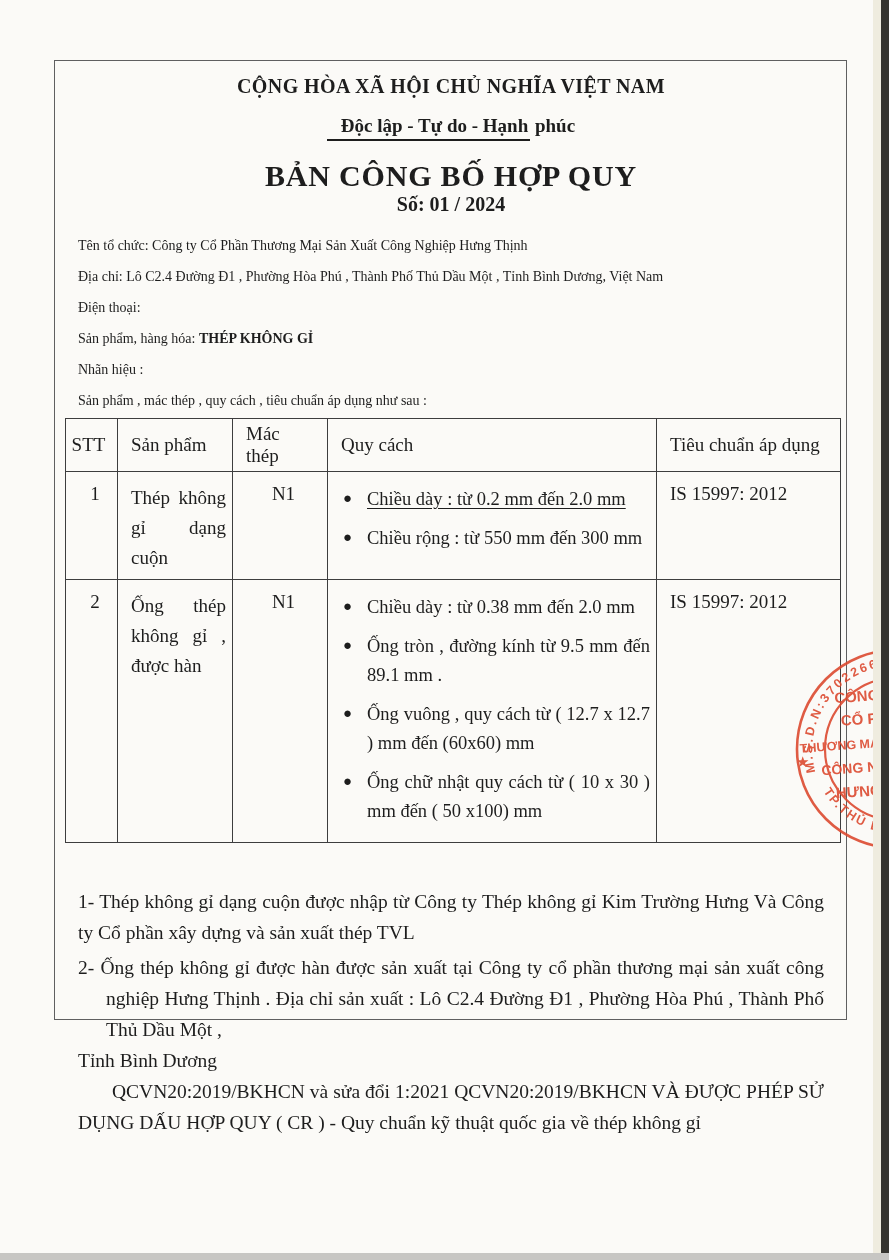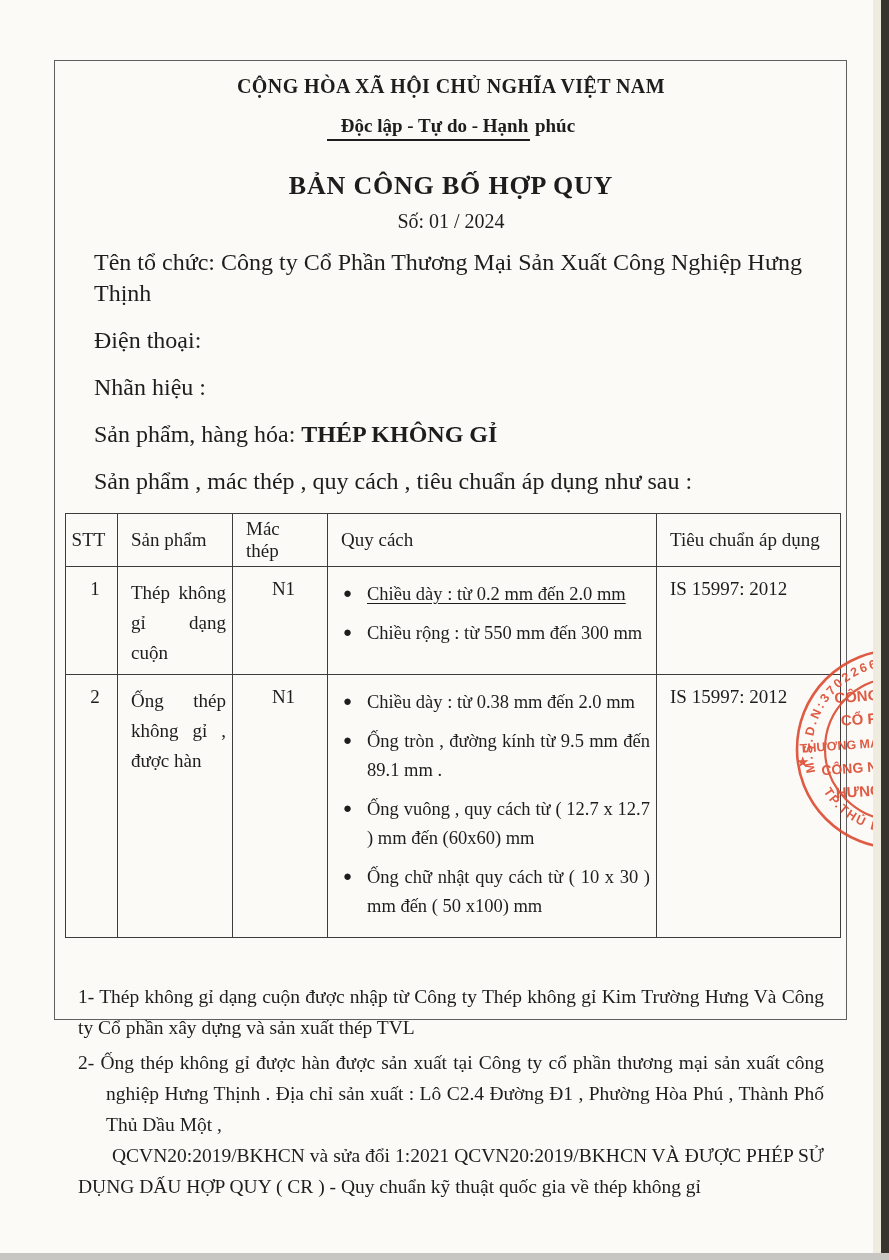--- a/index.html
+++ b/index.html
@@ -12,23 +12,23 @@
   .sheet{
     position:absolute;left:54px;top:60px;width:793px;height:960px;
     border:1px solid #5f5f60;box-sizing:border-box;z-index:1;
     background:transparent;
   }
   .content{padding:0 22px 0 23px;}
   .center{text-align:center;}
   .nat-line1{margin-top:13px;font-size:20px;font-weight:bold;letter-spacing:.4px;line-height:24px;}
   .nat-line2{margin-top:16px;font-size:19px;font-weight:bold;line-height:24px;}
   .nat-line2 .ul{border-bottom:2px solid #1d1d1d;padding:0 2px 3px 14px;}
-  .doc-title{margin-top:33px;font-size:26px;font-weight:bold;letter-spacing:.8px;line-height:30px;}
-  .doc-number{margin-top:7px;font-size:20px;line-height:26px;}
-  .bodytext p{margin:16px;font-size:24px;line-height:31px;}
+  .doc-title{margin-top:23px;font-size:30px;font-weight:bold;letter-spacing:.8px;line-height:30px;}
+  .doc-number{font-size:20px;line-height:26px;font-weight:bold;}
+  .bodytext p{margin:0;font-size:14px;line-height:31px;}
   .bodytext p.first{margin-top:13px;}
   .ind{margin-left:8px;}
   .bold{font-weight:bold;}
   table.spec{
     border-collapse:collapse;table-layout:fixed;
     margin-left:-13px;margin-top:2px;width:775px;
     font-size:18.5px;
   }
   table.spec th,table.spec td{border:1px solid #3d3d3e;box-sizing:border-box;}
   table.spec th{
@@ -68,23 +68,24 @@
   <div class="content">
 
     <div class="center nat-line1">CỘNG HÒA XÃ HỘI CHỦ NGHĨA VIỆT NAM</div>
     <div class="center nat-line2"><span class="ul">Độc lập - Tự do - Hạnh</span><span> phúc</span></div>
 
     <div class="center doc-title">BẢN CÔNG BỐ HỢP QUY</div>
     <div class="center doc-number">Số: 01 / 2024</div>
 
     <div class="bodytext">
       <p class="first">Tên tổ chức: Công ty Cổ Phần Thương Mại Sản Xuất Công Nghiệp Hưng Thịnh</p>
+      <p>Địa chỉ: Lô C2.4 Đường Đ1 , Phường Hòa Phú , Thành Phố Thủ Dầu Một , Tỉnh Bình Dương, Việt Nam</p>
       <p>Điện thoại:</p>
+      <p class="ind"><span>Sản phẩm, hàng hóa: </span><span class="bold">THÉP KHÔNG GỈ</span></p>
       <p class="ind">Nhãn hiệu :</p>
-      <p class="ind"><span>Sản phẩm, hàng hóa: </span><span class="bold">THÉP KHÔNG GỈ</span></p>
       <p class="ind">Sản phẩm , mác thép , quy cách , tiêu chuẩn áp dụng như sau :</p>
     </div>
 
     <table class="spec">
       <colgroup>
         <col style="width:52px">
           <col style="width:115px">
           <col style="width:95px">
           <col style="width:329px">
           <col style="width:184px">
@@ -122,20 +123,21 @@
           </ul>
         </td>
         <td class="cstd">IS 15997: 2012</td>
       </tr>
     </tbody>
       </table>
 
     <div class="notes">
       <p class="note"><span>1- </span><span>Thép không gỉ dạng cuộn được nhập từ Công ty Thép không gỉ Kim Trường Hưng Và Công ty Cổ phần xây dựng và sản xuất thép TVL</span></p>
       <p class="note hang n2"><span>2- </span><span>Ống thép không gỉ được hàn được sản xuất tại Công ty cổ phần thương mại sản xuất công nghiệp Hưng Thịnh . Địa chỉ sản xuất : Lô C2.4 Đường Đ1 , Phường Hòa Phú , Thành Phố Thủ Dầu Một ,</span></p>
+      <p class="plain">Tỉnh Bình Dương</p>
       <p class="finalpara">QCVN20:2019/BKHCN và sửa đổi 1:2021 QCVN20:2019/BKHCN VÀ ĐƯỢC PHÉP SỬ DỤNG DẤU HỢP QUY ( CR ) -  Quy chuẩn kỹ thuật quốc gia về thép không gỉ</p>
     </div>
 
   </div>
 </div>
 
 <svg class="stamp" viewBox="0 0 260 260" width="260" height="260">
   <g stroke="#dc4a30" fill="none">
     <circle cx="130" cy="130" r="99" stroke-width="2.6"></circle>
     <circle cx="130" cy="130" r="71" stroke-width="2.2"></circle>

